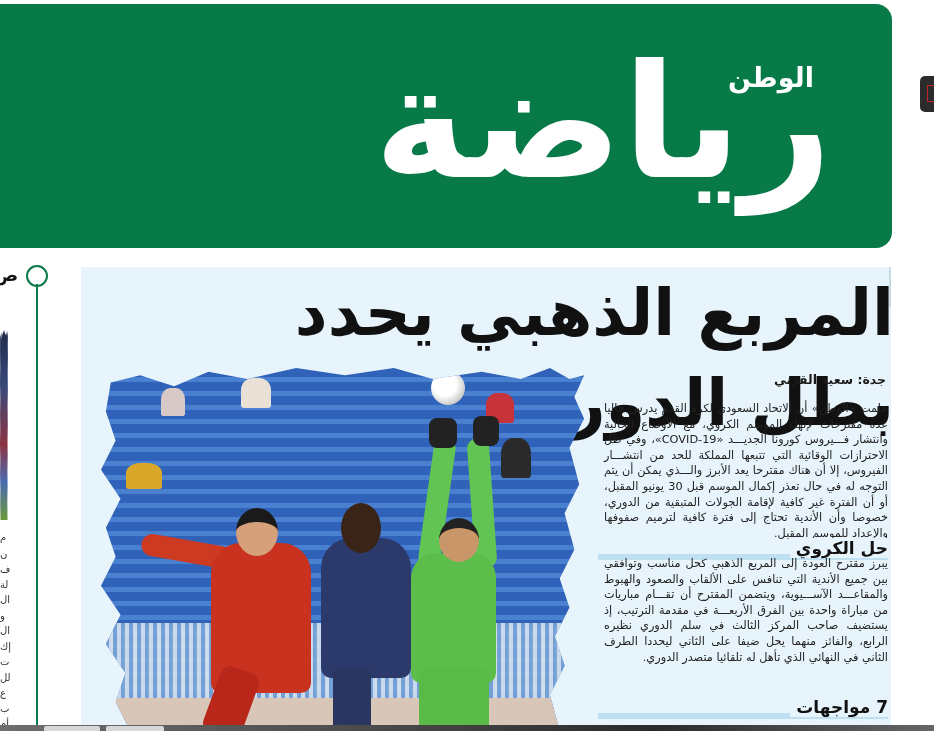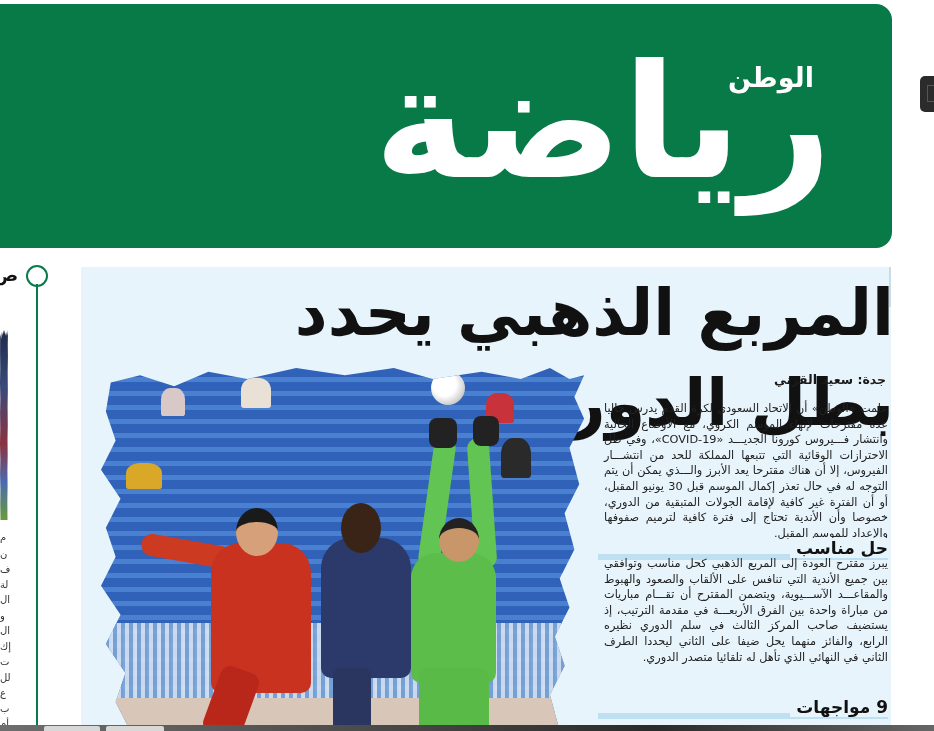--- a/index.html
+++ b/index.html
@@ -155,28 +155,28 @@
 <div class="article-edge"></div>
 
 <h1 class="headline">المربع الذهبي يحدد بطل الدوري</h1>
 
 <div class="byline">جدة: سعيد القرني</div>
 
 <p class="col-text p1">علمت «الوطن» أن الاتحاد السعودي لكرة القدم يدرس حاليا عدة مقترحات لإنهاء الموسم الكروي، مع الأوضاع الحالية وانتشار فـــيروس كورونا الجديـــد «COVID-19»، وفي ظل الاحترازات الوقائية التي تتبعها المملكة للحد من انتشـــار الفيروس، إلا أن هناك مقترحا يعد الأبرز والـــذي يمكن أن يتم التوجه له في حال تعذر إكمال الموسم قبل 30 يونيو المقبل، أو أن الفترة غير كافية لإقامة الجولات المتبقية من الدوري، خصوصا وأن الأندية تحتاج إلى فترة كافية لترميم صفوفها والإعداد للموسم المقبل.</p>
 
 <div class="subhead sh1">
   <div class="bar"></div>
-  <div class="lbl"><span>حل مناسب</span></div>
+  <div class="lbl"><span>حل الكروي</span></div>
 </div>
 
 <p class="col-text p2">يبرز مقترح العودة إلى المربع الذهبي كحل مناسب وتوافقي بين جميع الأندية التي تنافس على الألقاب والصعود والهبوط والمقاعـــد الآســـيوية، ويتضمن المقترح أن تقـــام مباريات من مباراة واحدة بين الفرق الأربعـــة في مقدمة الترتيب، إذ يستضيف صاحب المركز الثالث في سلم الدوري نظيره الرابع، والفائز منهما يحل ضيفا على الثاني ليحددا الطرف الثاني في النهائي الذي تأهل له تلقائيا متصدر الدوري.</p>
 
 <div class="subhead sh2">
   <div class="bar"></div>
-  <div class="lbl"><span>9 مواجهات</span></div>
+  <div class="lbl"><span>7 مواجهات</span></div>
 </div>
 
 <div class="photo" title="لاعبون يتنافسون على الكرة أمام مدرجات زرقاء">
   <div class="fence"></div>
   <div class="ground"></div>
   <div class="fan" style="left:140px;top:10px;width:30px;height:30px;background:#e9e1d6;"></div>
   <div class="fan" style="left:60px;top:20px;width:24px;height:28px;background:#d8c8c8;"></div>
   <div class="fan" style="left:25px;top:95px;width:36px;height:26px;background:#d9a828;"></div>
   <div class="fan" style="left:385px;top:25px;width:28px;height:30px;background:#c8323a;"></div>
   <div class="fan" style="left:400px;top:70px;width:30px;height:40px;background:#2a2a2a;"></div>

